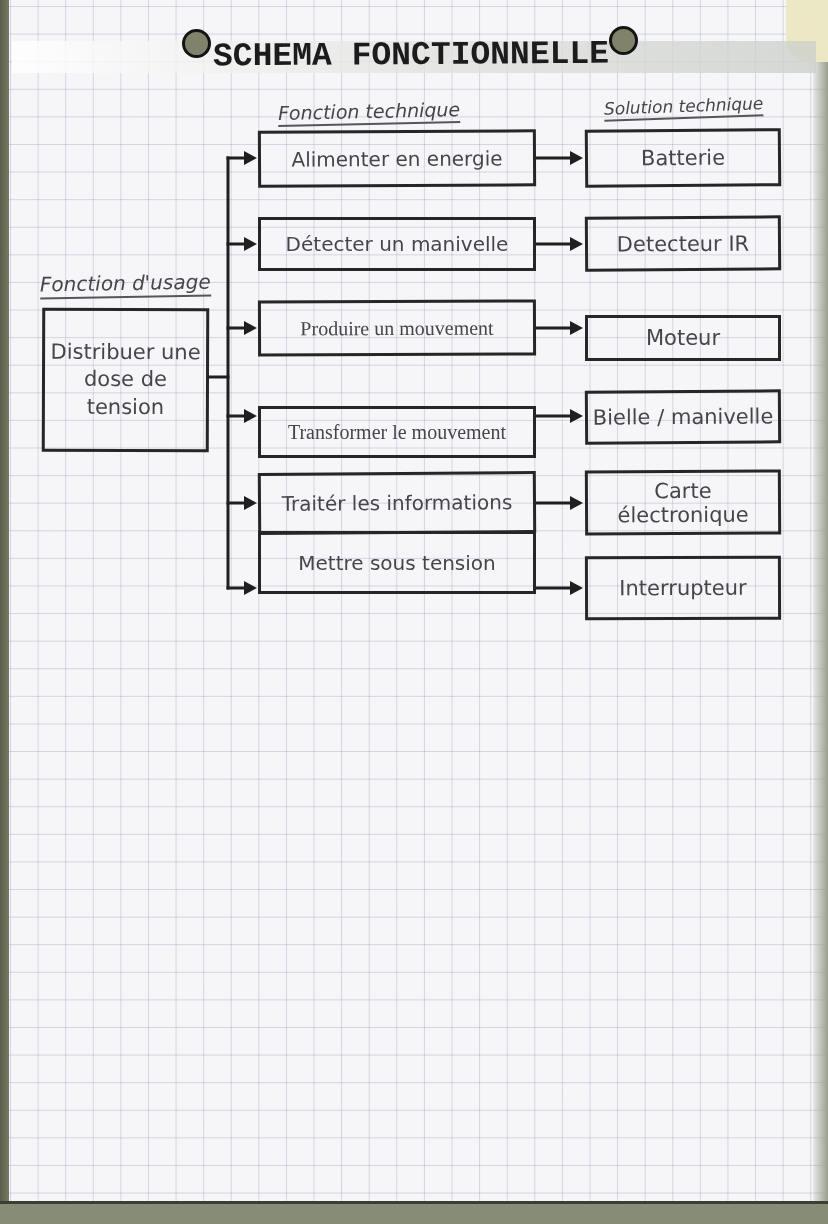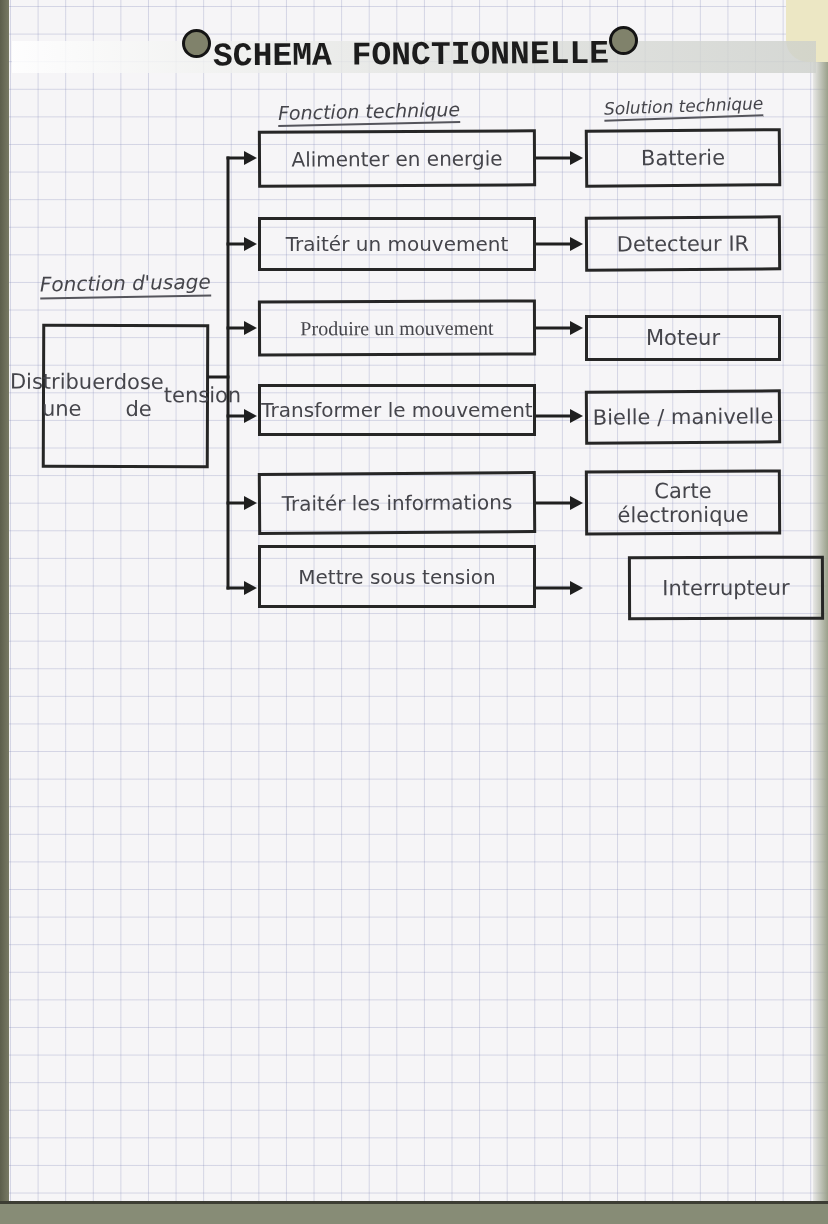--- a/index.html
+++ b/index.html
@@ -72,22 +72,22 @@
   .hdr-usage { left: 40px;  top: 271px; transform: rotate(-1deg); font-size: 20px; }
 
   
   .box {
     position: absolute; box-sizing: border-box;
     border: 3px solid #262626; background: transparent;
     display: flex; align-items: center; justify-content: center;
     text-align: center;
   }
   .usage-box {
-    left: 42px; top: 324px; width: 167px; height: 144px;
-    flex-direction: row; font-size: 21px; line-height: 1.3;
+    left: 42px; top: 308px; width: 167px; height: 144px;
+    flex-direction: column; font-size: 21px; line-height: 1.3;
     transform: rotate(0.2deg);
   }
   .fbox { left: 258px; width: 278px; font-size: 20px; }
   .sbox { left: 585px; width: 196px; font-size: 21px; }
 
   .connectors { position: absolute; left: 0; top: 0; pointer-events: none; }
 </style>
 </head>
 <body>
 
@@ -145,26 +145,26 @@
     <path d="M570 321 L583 328 L570 335 Z"></path>
       <path d="M570 409 L583 416 L570 423 Z"></path>
     <path d="M570 496 L583 503 L570 510 Z"></path>
       <path d="M570 581 L583 588 L570 595 Z"></path>
   </g>
 </svg>
 
 <div class="box fbox hand" style="top:130px;height:57px;transform:rotate(-0.3deg);">Alimenter en energie</div>
 <div class="box sbox hand" style="top:129px;height:58px;transform:rotate(-0.5deg);">Batterie</div>
 
-<div class="box fbox hand" style="top:217px;height:54px;">Traitér un mouvement</div>
+<div class="box fbox hand" style="top:217px;height:54px;">Détecter un manivelle</div>
 <div class="box sbox hand" style="top:216px;height:55px;transform:rotate(-0.4deg);">Detecteur IR</div>
 
 <div class="box fbox hand" style="top:300px;height:56px;transform:rotate(-0.2deg);font-family:Liberation Serif, serif;">Produire un mouvement</div>
 <div class="box sbox hand" style="top:315px;height:46px;">Moteur</div>
 
-<div class="box fbox hand" style="top:384px;height:52px;">Transformer le mouvement</div>
+<div class="box fbox hand" style="top:406px;height:52px;font-family:Liberation Serif, serif;">Transformer le mouvement</div>
 <div class="box sbox hand" style="top:390px;height:54px;transform:rotate(-0.4deg);">Bielle / manivelle</div>
 
 <div class="box fbox hand" style="top:472px;height:62px;transform:rotate(-0.4deg);">Traitér les informations</div>
 <div class="box sbox hand" style="top:470px;height:65px;transform:rotate(-0.3deg);">Carte électronique</div>
 
-<div class="box fbox hand" style="top:545px;height:63px;">Mettre sous tension</div>
-<div class="box sbox hand" style="top:556px;height:64px;transform:rotate(-0.2deg);margin-left:43px;">Interrupteur</div>
+<div class="box fbox hand" style="top:531px;height:63px;">Mettre sous tension</div>
+<div class="box sbox hand" style="top:556px;height:64px;transform:rotate(-0.2deg);">Interrupteur</div>
 
 </body></html>

